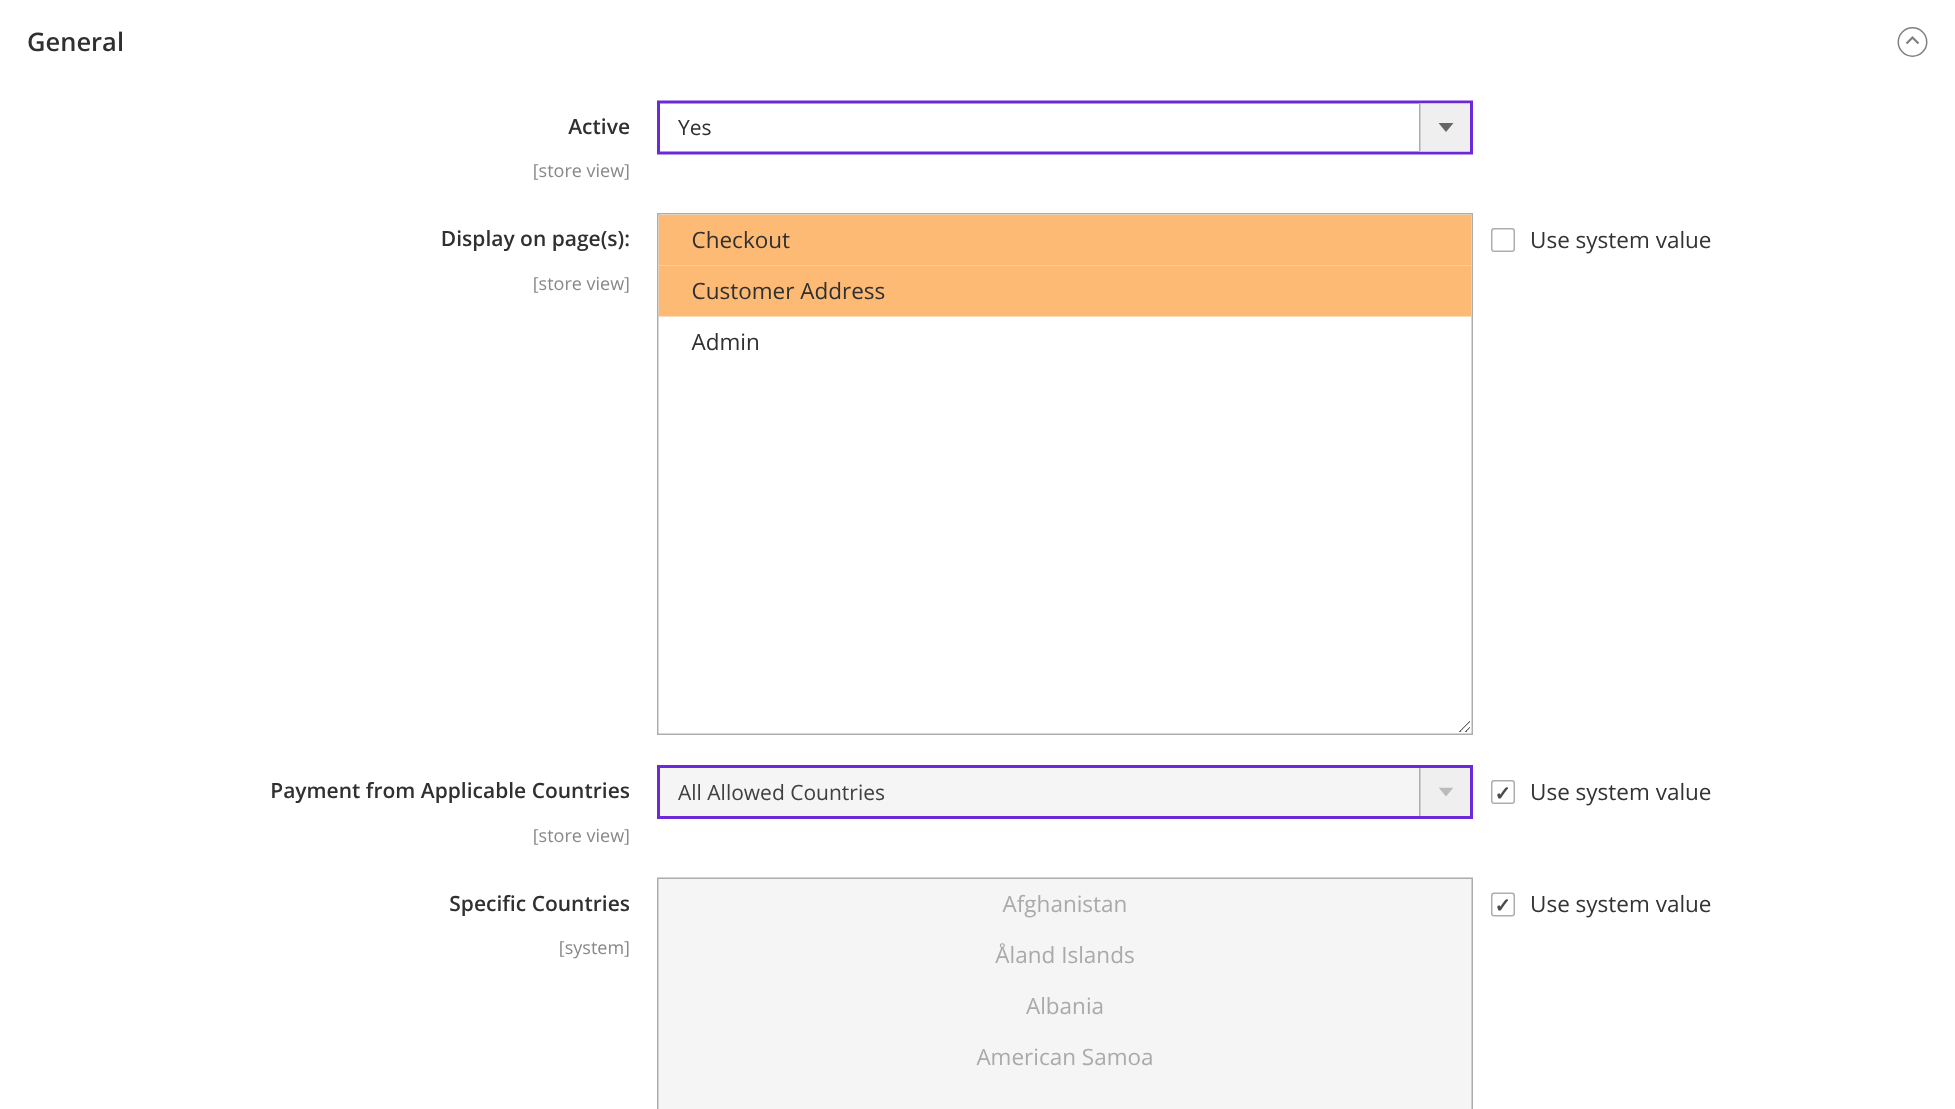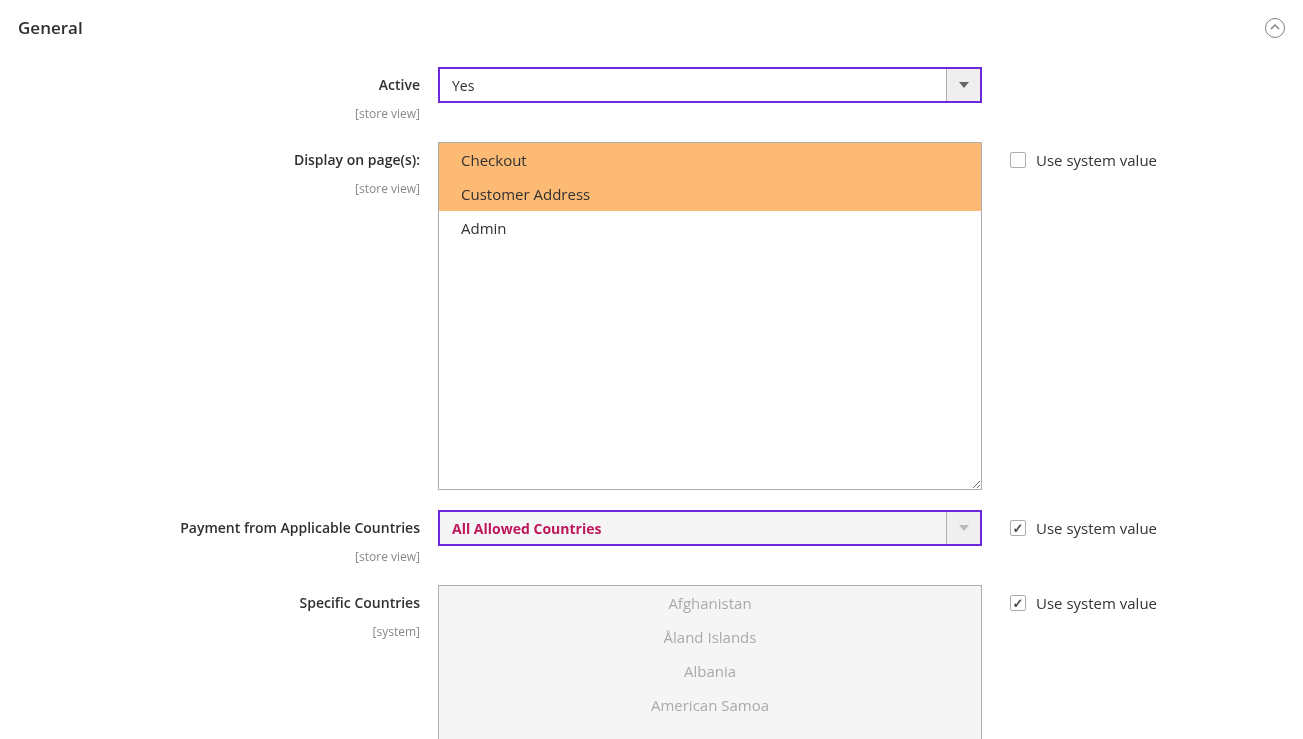--- a/index.html
+++ b/index.html
@@ -54,21 +54,21 @@
   .field-scope {
     font-size: 12px;
     color: #888;
     margin-top: 11px;
   }
   .field-input-col {
     width: 544px;
     flex: 0 0 544px;
   }
   .field-extra-col {
-    padding-left: 28px;
+    padding-left: 12px;
     padding-top: 8px;
     display: flex;
     align-items: center;
   }
   .field-extra-col label {
     font-size: 15px;
     color: #333;
     margin-left: 10px;
     cursor: pointer;
   }
@@ -100,21 +100,21 @@
   }
   .select-wrap.disabled { background: #f5f5f5; }
   .select-value {
     flex: 1;
     padding: 0 12px;
     display: flex;
     align-items: center;
     font-size: 14px;
     color: #303030;
   }
-  .select-wrap.disabled .select-value { color: #be185d; font-weight: bold; }
+  .select-wrap.disabled .select-value { color: #404040; }
   .select-arrow {
     width: 34px;
     background: #efefef;
     border-left: 1px solid #adadad;
     display: flex;
     align-items: center;
     justify-content: center;
   }
   .select-arrow svg { width: 10px; height: 6px; }
   .select-wrap.disabled .select-arrow svg polygon { fill: #bbb; }

